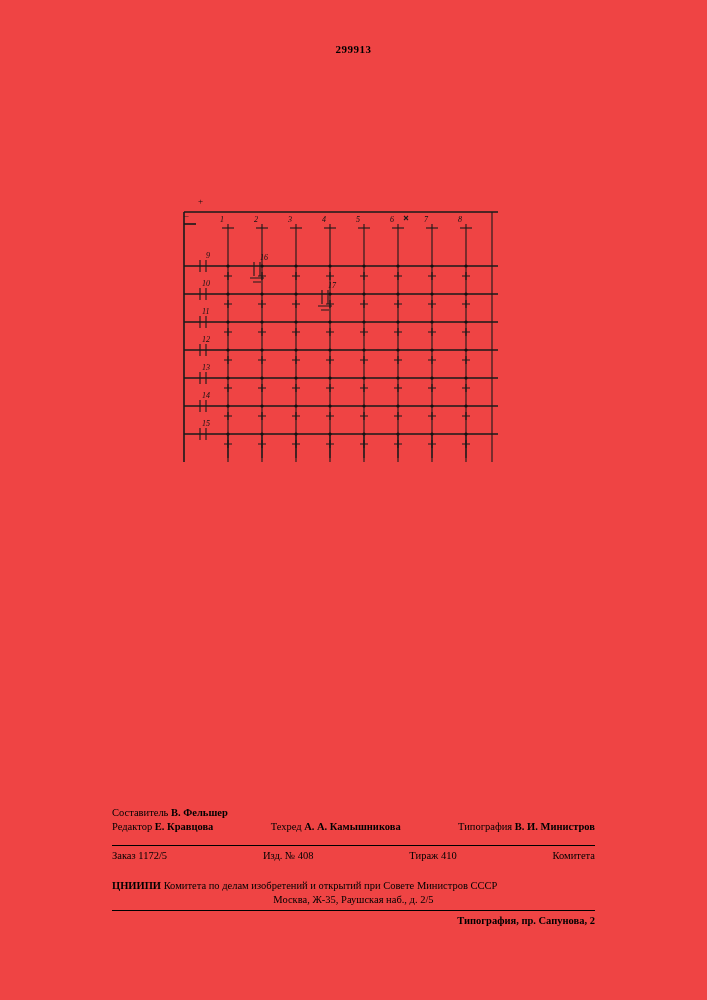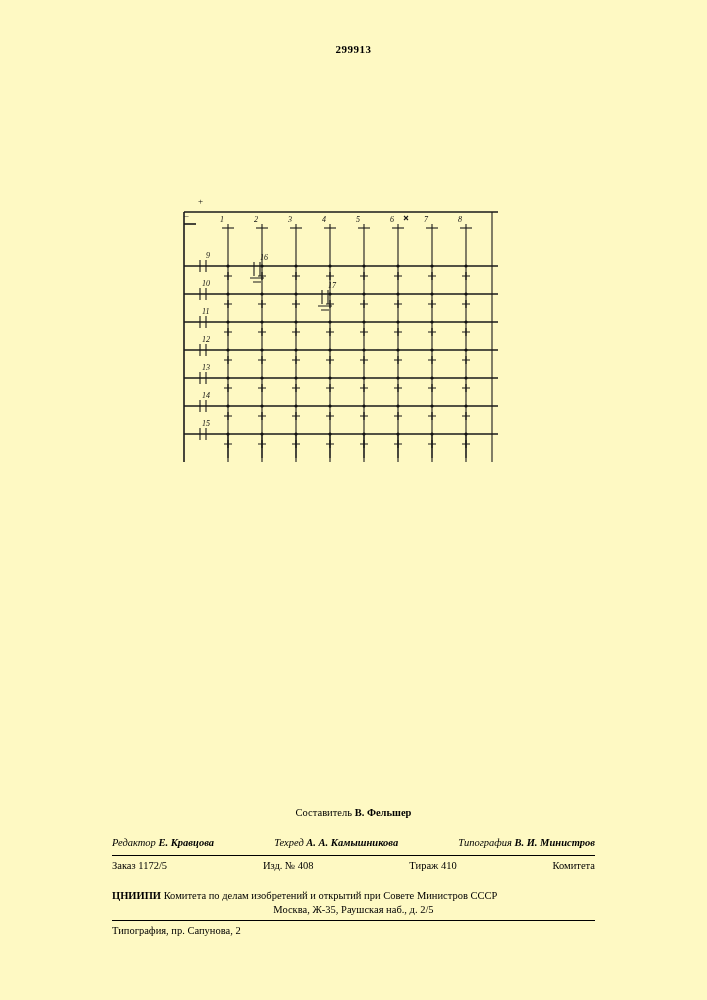--- a/index.html
+++ b/index.html
@@ -11,21 +11,21 @@
     width: 707px;
     height: 1000px;
     position: relative;
     font-family: "Liberation Serif", serif;
     color: #000;
     overflow: hidden;
   }
   .page {
     position: absolute;
     inset: 0;
-    background: #fef9c3;
+    background: #ef4444;
   }
 
   
   .patent-number {
     position: absolute;
     top: 43px;
     left: 0;
     width: 707px;
     text-align: center;
     font-size: 11px;
@@ -53,28 +53,26 @@
     top: 806px;
     width: 483px;
     font-size: 10.5px;
     font-family: "Liberation Serif", serif;
   }
   .imprint .line {
     position: relative;
     line-height: 1.35;
   }
   .compiler {
-    text-align: center;
-    margin-bottom: 16px;
+    margin-bottom: 0;
   }
   .credits {
     display: flex;
     justify-content: space-between;
-    margin-bottom: 5px;
-    font-style: italic;
+    margin-bottom: 11px;
   }
   .credits > div { white-space: nowrap; }
   .rule {
     border-top: 1px solid #000;
     margin: 1px 0 3px 0;
   }
   .order-row {
     display: flex;
     justify-content: space-between;
     margin-bottom: 15px;
@@ -84,22 +82,23 @@
   }
   .org-row .indent {
     display: block;
     text-align: center;
   }
   .rule2 {
     border-top: 1px solid #000;
     margin: 3px 0 3px 0;
   }
   .typography {
-    text-align: left;
+    text-align: right;
     margin-top: 1px;
+    font-weight: bold;
   }
   b { font-weight: bold; }
 </style>
 </head>
 <body>
 
 <div class="page">
 
   <div class="patent-number">299913</div>
 

